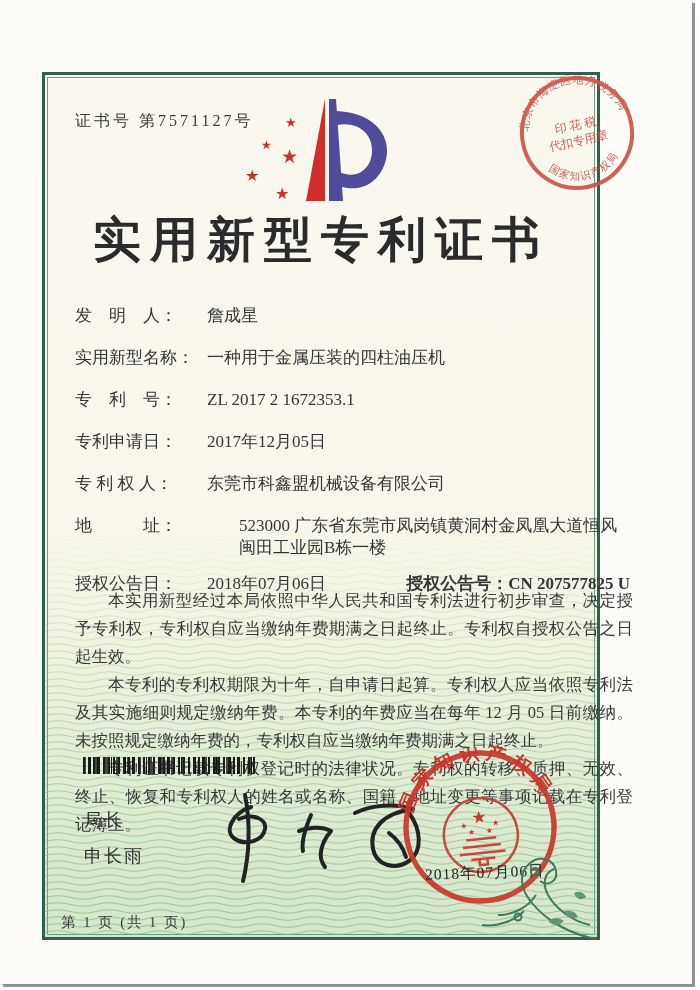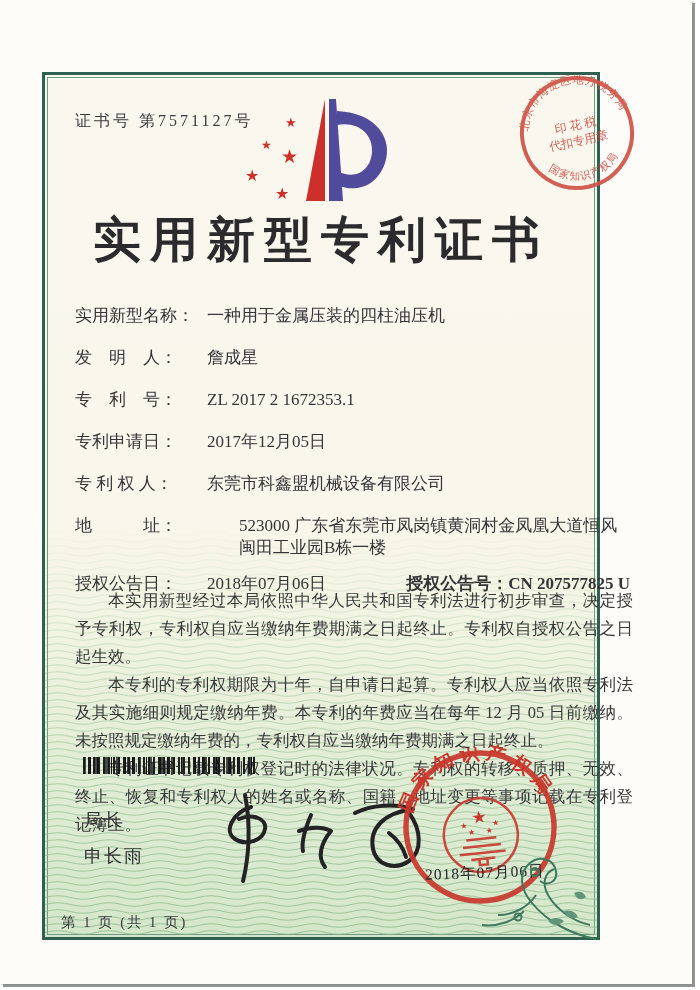--- a/index.html
+++ b/index.html
@@ -110,26 +110,26 @@
       <text class="cn" x="0" y="12" font-size="12" fill="#cf5348" text-anchor="middle">代扣专用章</text>
       <text class="cn" font-size="10.5" fill="#cf5348" letter-spacing="1">
         <textPath href="#arcBot" startOffset="50%" text-anchor="middle">国家知识产权局</textPath>
       </text>
     </svg>
 
     <div class="title">实用新型专利证书</div>
 
     <div class="fields">
       <div class="row">
+        <span class="lbl">发　明　人：</span>
+        <span class="val">詹成星</span>
+      </div>
+      <div class="row">
         <span class="lbl">实用新型名称：</span>
         <span class="val">一种用于金属压装的四柱油压机</span>
-      </div>
-      <div class="row">
-        <span class="lbl">发　明　人：</span>
-        <span class="val">詹成星</span>
       </div>
       <div class="row">
         <span class="lbl">专　利　号：</span>
         <span class="val">ZL 2017 2 1672353.1</span>
       </div>
       <div class="row">
         <span class="lbl">专利申请日：</span>
         <span class="val">2017年12月05日</span>
       </div>
       <div class="row">

